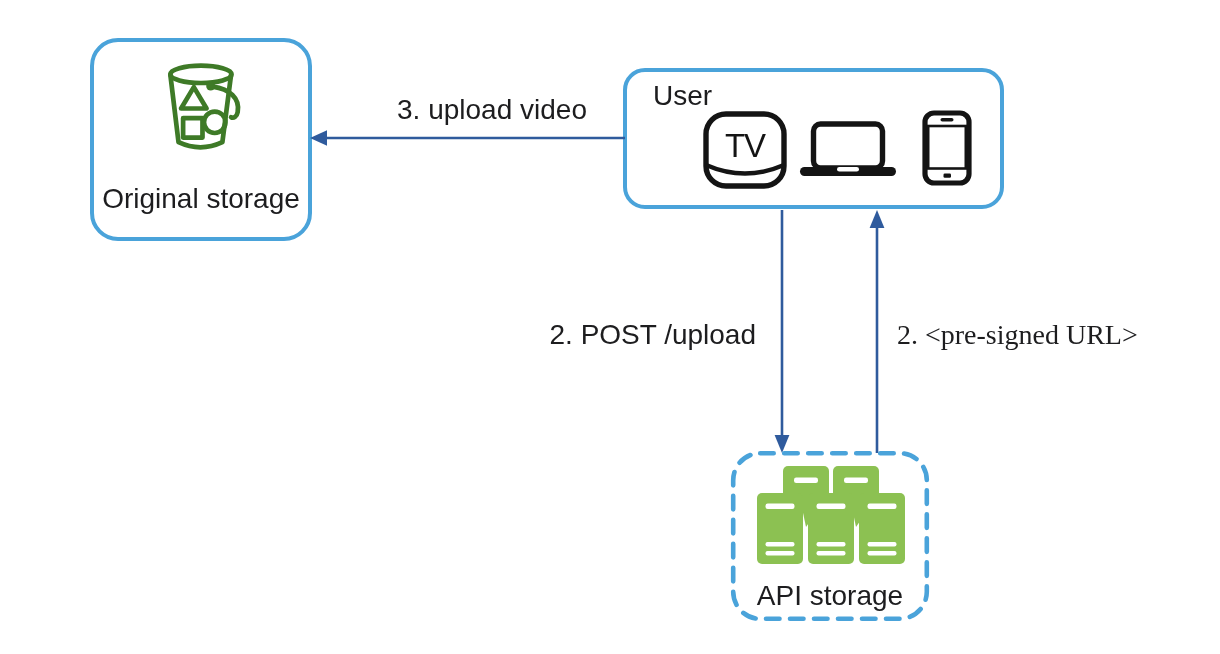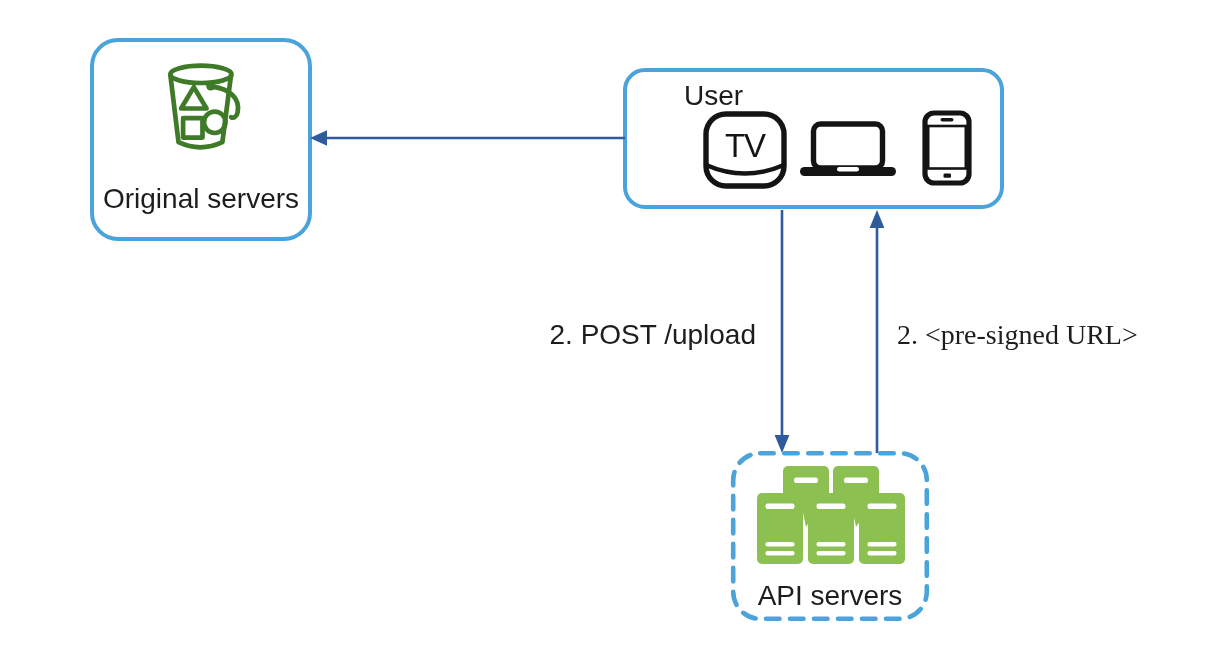--- a/index.html
+++ b/index.html
@@ -9,21 +9,21 @@
   }
   .abs { position:absolute; }
   .node {
     position:absolute; box-sizing:border-box;
     border:4px solid #4aa3da; background:#ffffff;
   }
   .node-storage { left:90px; top:38px; width:222px; height:203px; border-radius:28px; }
   .node-user    { left:623px; top:68px; width:381px; height:141px; border-radius:22px; }
   .lbl { position:absolute; font-size:28px; line-height:30px; white-space:nowrap; color:#1d1d1f; }
   .lbl-storage { left:90px;  top:184px; width:222px; text-align:center; }
-  .lbl-user    { left:684px; top:81px; }
+  .lbl-user    { left:653px; top:81px; }
   .lbl-api     { left:730px; top:581px; width:200px; text-align:center; }
   .lbl-edge3   { left:340px; top:95px;  width:304px; text-align:center; }
   .lbl-edge1   { left:456px; top:320px; width:300px; text-align:right; }
   .lbl-edge2   { left:897px; top:320px; width:310px; text-align:left;font-family:Liberation Serif, serif; }
   svg { display:block; }
 </style>
 </head>
 <body>
 
 <div class="canvas">
@@ -34,21 +34,21 @@
         <ellipse cx="48" cy="17" rx="30" ry="8.5"></ellipse>
         <path d="M18,17.5 L26,83.5 Q47.5,93.5 69,83.5 L77.5,17.5"></path>
         <path d="M28.5,50.5 L41,29.5 L53.5,50.5 Z"></path>
         <rect x="30.5" y="60" width="19" height="19"></rect>
         <circle cx="61.5" cy="64" r="10.5"></circle>
         <path d="M59.5,29 C76,31.5 86.5,40 84,54 C83.2,58.5 80,60.5 77.5,59"></path>
       </g>
       <circle cx="57.5" cy="28.5" r="4.4" fill="#3e7a27"></circle>
     </svg>
   </div>
-  <div class="lbl lbl-storage">Original servers</div>
+  <div class="lbl lbl-storage">Original storage</div>
 
   <div class="node node-user"></div>
   <div class="lbl lbl-user">User</div>
 
   <svg class="abs" style="left:703px; top:111px;" width="84" height="78" viewBox="0 0 84 78">
     <rect x="3" y="3" width="78" height="72" rx="20" fill="#ffffff" stroke="#141414" stroke-width="5.4"></rect>
     <path d="M3,54 Q42,71 81,54" fill="none" stroke="#141414" stroke-width="4.4"></path>
     <text x="42" y="46" text-anchor="middle" font-family="Liberation Sans, sans-serif" font-size="33" letter-spacing="-1" fill="#141414">TV</text>
   </svg>
 
@@ -62,20 +62,21 @@
     <rect x="3" y="3" width="44" height="70" rx="9" fill="#ffffff" stroke="#141414" stroke-width="5.2"></rect>
     <rect x="6.2" y="16" width="37.6" height="42.5" fill="none" stroke="#141414" stroke-width="2.6"></rect>
     <rect x="18.5" y="8" width="13" height="3.6" rx="1.8" fill="#141414"></rect>
     <rect x="21.5" y="63.5" width="7.5" height="4.2" rx="1.3" fill="#141414"></rect>
   </svg>
 
   <svg class="abs" style="left:309px; top:127px;" width="316" height="22" viewBox="0 0 316 22">
     <line x1="16" y1="11" x2="316" y2="11" stroke="#2f5b9d" stroke-width="2.6"></line>
     <polygon points="1,11 18,3.2 18,18.8" fill="#2f5b9d"></polygon>
   </svg>
+  <div class="lbl lbl-edge3">3. upload video</div>
 
   <svg class="abs" style="left:772px; top:209px;" width="20" height="244" viewBox="0 0 20 244">
     <line x1="10" y1="1" x2="10" y2="227" stroke="#2f5b9d" stroke-width="2.6"></line>
     <polygon points="10,244 2.6,226 17.4,226" fill="#2f5b9d"></polygon>
   </svg>
   <div class="lbl lbl-edge1">2. POST /upload</div>
 
   <svg class="abs" style="left:867px; top:210px;" width="20" height="243" viewBox="0 0 20 243">
     <line x1="10" y1="17" x2="10" y2="243" stroke="#2f5b9d" stroke-width="2.6"></line>
     <polygon points="10,0 2.6,18 17.4,18" fill="#2f5b9d"></polygon>
@@ -105,15 +106,15 @@
       <rect x="59.5" y="37.5" width="29" height="5.5" rx="2.2"></rect>
       <rect x="110.5" y="37.5" width="29" height="5.5" rx="2.2"></rect>
       <rect x="8.5" y="76" width="29" height="4.6" rx="2"></rect>
       <rect x="59.5" y="76" width="29" height="4.6" rx="2"></rect>
       <rect x="110.5" y="76" width="29" height="4.6" rx="2"></rect>
       <rect x="8.5" y="85" width="29" height="4.6" rx="2"></rect>
       <rect x="59.5" y="85" width="29" height="4.6" rx="2"></rect>
       <rect x="110.5" y="85" width="29" height="4.6" rx="2"></rect>
     </g>
   </svg>
-  <div class="lbl lbl-api">API servers</div>
+  <div class="lbl lbl-api">API storage</div>
 
 </div>
 
 </body></html>

